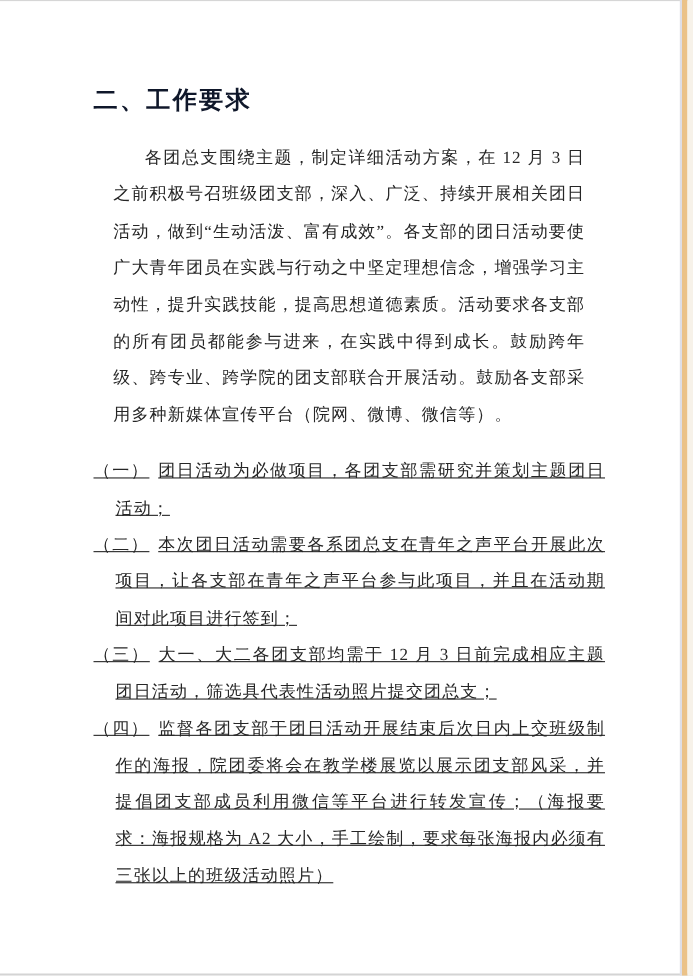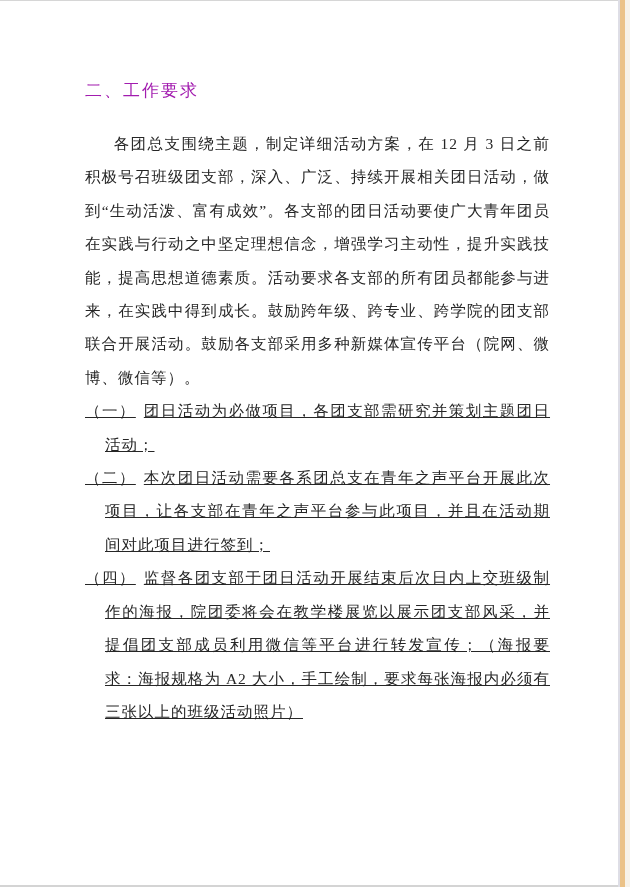--- a/index.html
+++ b/index.html
@@ -40,29 +40,29 @@
     position: absolute;
     left: 85px;
     top: 82px;
     width: 465px;
     font-size: 15.5px;
     line-height: 33.4px;
     letter-spacing: 1px;
     text-align: justify;
   }
   .heading {
-    font-size: 17px;
-    font-weight: normal;
+    font-size: 22px;
+    font-weight: bold;
     letter-spacing: 2px;
     line-height: 18px;
     margin: 0 0 27px 0;
-    color: #a21caf;
+    color: #0f172a;
   }
   .para {
-    margin: 0;
+    margin: 18px;
     text-indent: 1.85em;
   }
   .list { margin: 0; padding: 0; }
   .list-item {
     padding-left: 20px;
     text-indent: -20px;
     text-decoration: underline;
   }
   .list-item .marker { margin-right: 8px; }
 </style>
@@ -77,20 +77,23 @@
     <p class="para">各团总支围绕主题，制定详细活动方案，在 12 月 3 日之前积极号召班级团支部，深入、广泛、持续开展相关团日活动，做到“生动活泼、富有成效”。各支部的团日活动要使广大青年团员在实践与行动之中坚定理想信念，增强学习主动性，提升实践技能，提高思想道德素质。活动要求各支部的所有团员都能参与进来，在实践中得到成长。鼓励跨年级、跨专业、跨学院的团支部联合开展活动。鼓励各支部采用多种新媒体宣传平台（院网、微博、微信等）。</p>
 
     <div class="list">
       <div class="list-item">
         <span class="marker">（一）</span><span>团日活动为必做项目，各团支部需研究并策划主题团日活动；</span>
       </div>
       <div class="list-item">
         <span class="marker">（二）</span><span>本次团日活动需要各系团总支在青年之声平台开展此次项目，让各支部在青年之声平台参与此项目，并且在活动期间对此项目进行签到；</span>
       </div>
       <div class="list-item">
+        <span class="marker">（三）</span><span>大一、大二各团支部均需于 12 月 3 日前完成相应主题团日活动，筛选具代表性活动照片提交团总支；</span>
+      </div>
+      <div class="list-item">
         <span class="marker">（四）</span><span>监督各团支部于团日活动开展结束后次日内上交班级制作的海报，院团委将会在教学楼展览以展示团支部风采，并提倡团支部成员利用微信等平台进行转发宣传；（海报要求：海报规格为 A2 大小，手工绘制，要求每张海报内必须有三张以上的班级活动照片）</span>
       </div>
     </div>
   </div>
 
   <div class="edge-top"></div>
   <div class="edge-bottom"></div>
   <div class="right-rail">
     <div class="hairline"></div>
     <div class="tan" style="background: rgb(235, 194, 136);"></div>

